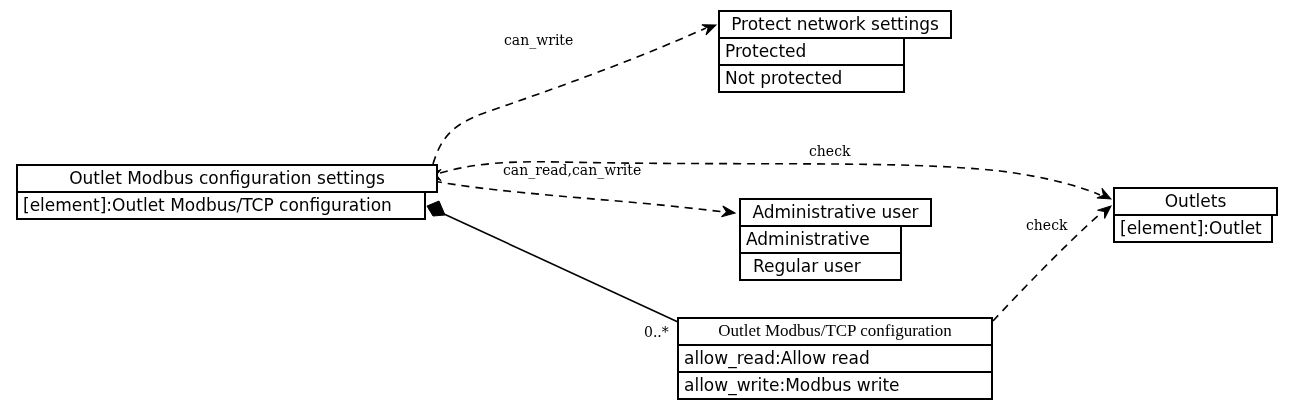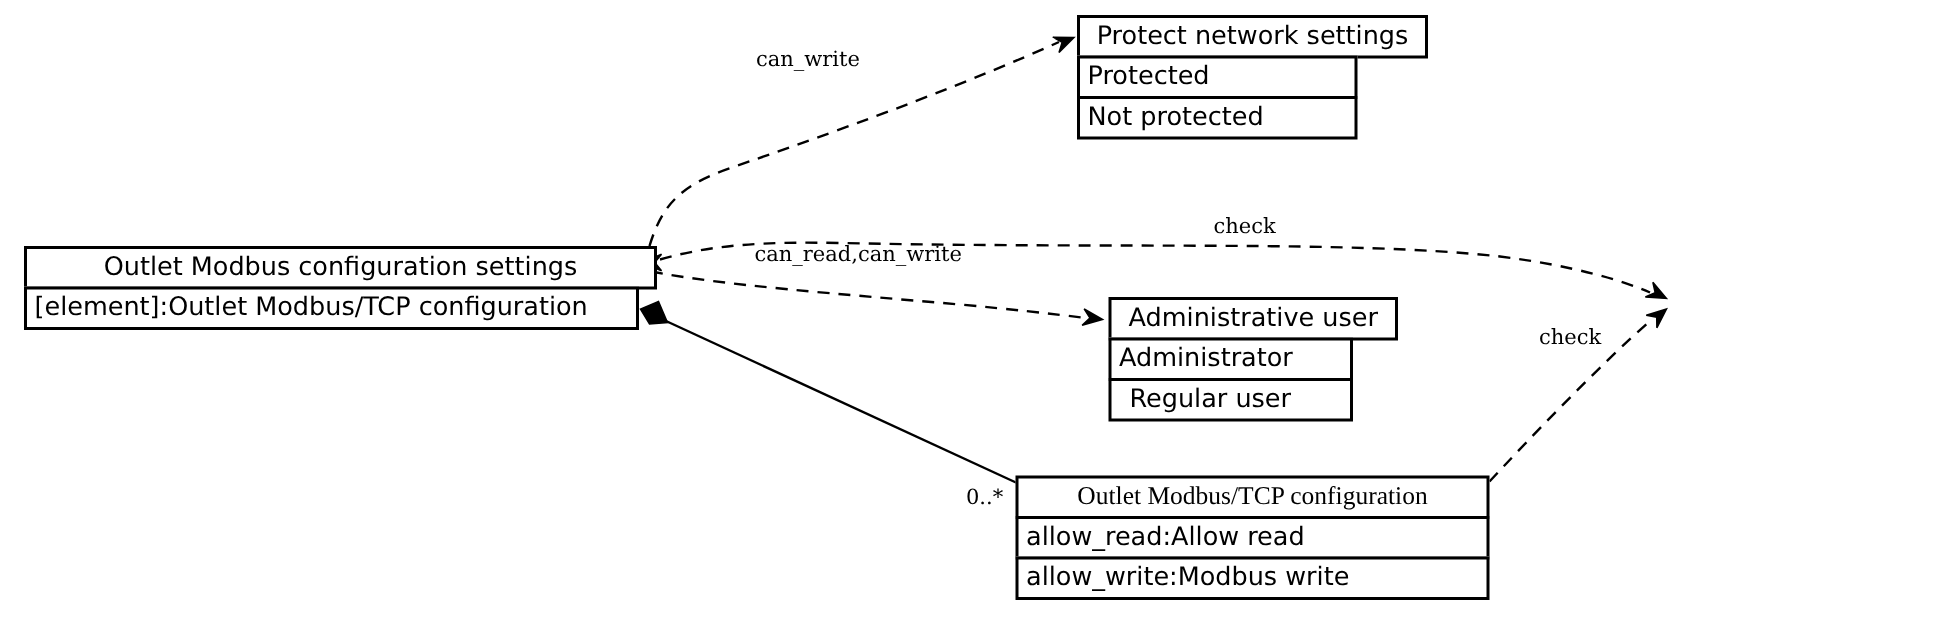--- a/index.html
+++ b/index.html
@@ -99,24 +99,28 @@
   </div>
 
   <div class="node" style="left:718px; top:10px;">
     <div class="cell title-cell" style="width:234px;">Protect network settings</div>
     <div class="cell attr-cell" style="width:187px;">Protected</div>
     <div class="cell attr-cell" style="width:187px;">Not protected</div>
   </div>
 
   <div class="node" style="left:739px; top:198px;">
     <div class="cell title-cell" style="width:193px;text-align:center;">Administrative user</div>
-    <div class="cell attr-cell" style="width:163px;">Administrator</div>
+    <div class="cell attr-cell" style="width:163px;">Administrative</div>
     <div class="cell attr-cell" style="width:163px;padding-left:12px;">Regular user</div>
   </div>
 
+  <div class="node" style="left:1113px; top:187px;">
+    <div class="cell title-cell" style="width:165px;">Outlets</div>
+    <div class="cell attr-cell" style="width:160px;">[element]:Outlet</div>
+  </div>
 
   <div class="node" style="left:677px; top:317px;">
     <div class="cell title-cell" style="width:316px;font-family:Liberation Serif, serif;">Outlet Modbus/TCP configuration</div>
     <div class="cell attr-cell" style="width:316px;">allow_read:Allow read</div>
     <div class="cell attr-cell" style="width:316px;">allow_write:Modbus write</div>
   </div>
 
   <div class="edge-label" style="left:504px; top:32px;">can_write</div>
   <div class="edge-label" style="left:457px; top:162px;margin-left:46px;">can_read,can_write</div>
   <div class="edge-label" style="left:809px; top:143px;">check</div>

